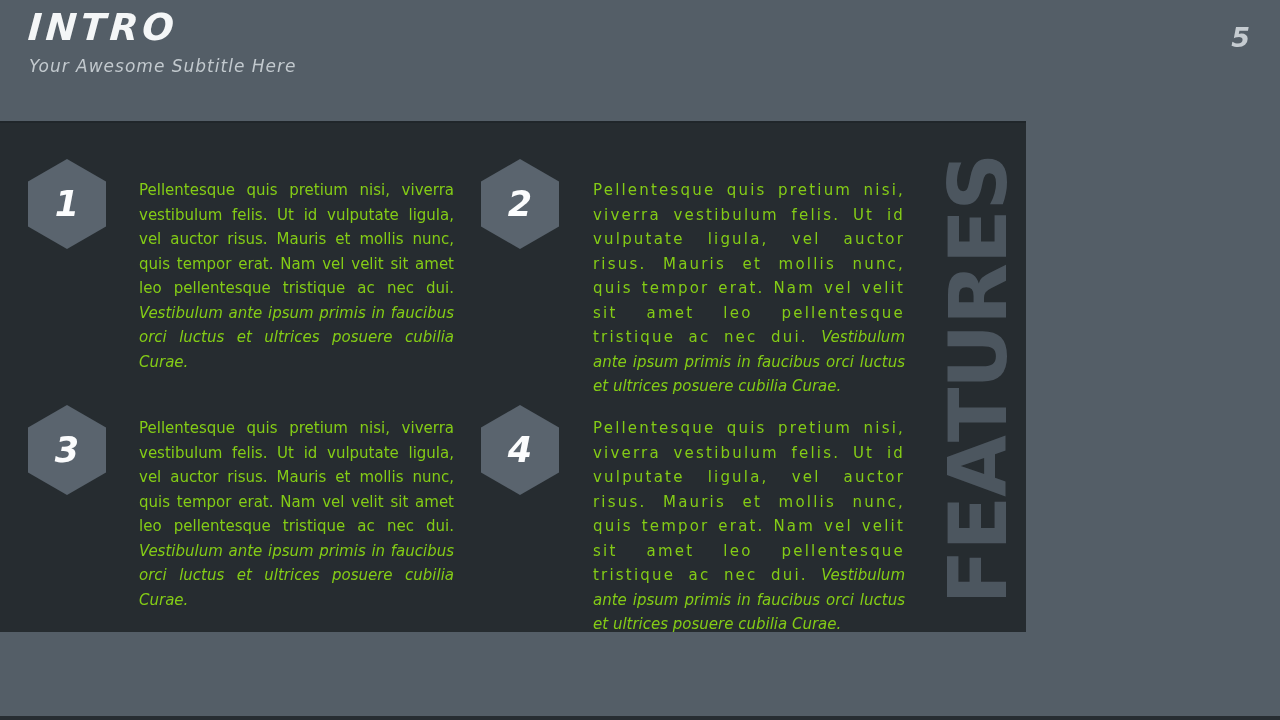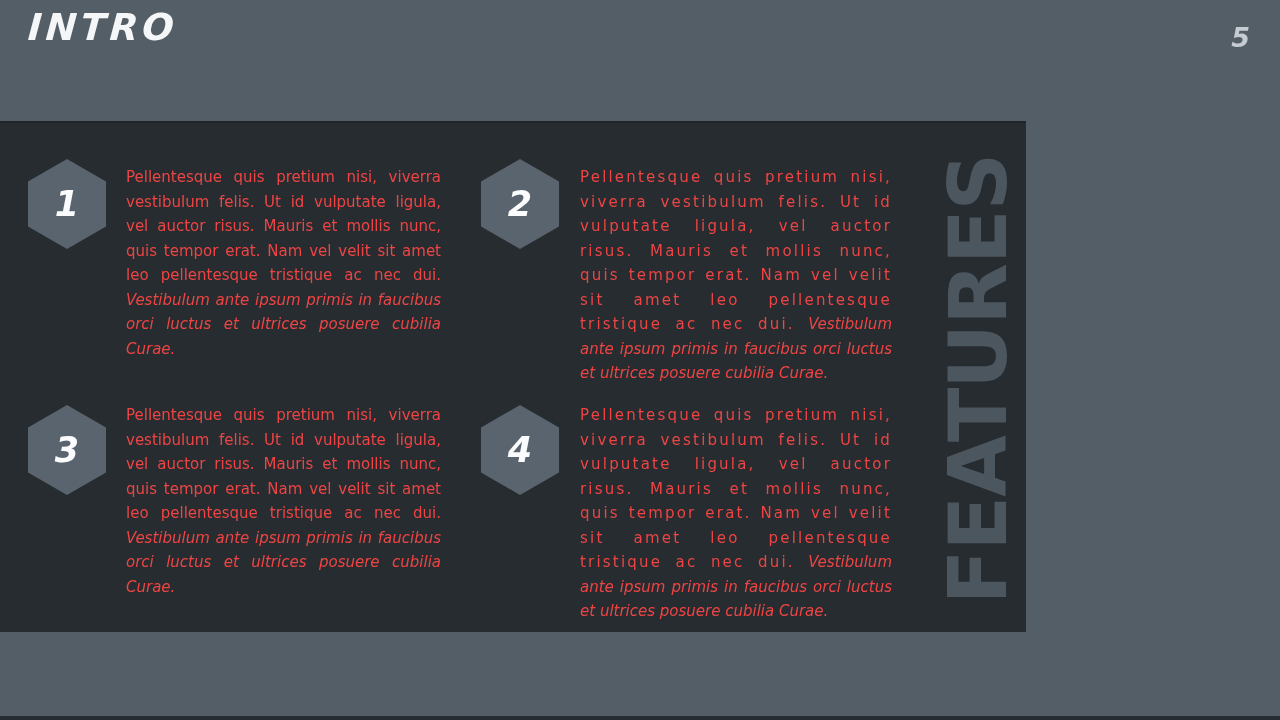--- a/index.html
+++ b/index.html
@@ -85,25 +85,25 @@
     color: #FBFCFD;
   }
   .hex-1 { left: 28px;  top: 36px;  }
   .hex-2 { left: 481px; top: 36px;  }
   .hex-3 { left: 28px;  top: 282px; }
   .hex-4 { left: 481px; top: 282px; }
 
   
   .txt {
     position: absolute;
-    margin: 0;
+    margin: 13px;
     font-size: 15px;
     line-height: 24.5px;
     text-align: justify;
-    color: #ef4444;
+    color: #84cc16;
   }
   .txt .accent { font-style: italic; }
   .txt-1 { left: 126px; top: 42px;  width: 315px; }
   .txt-2 { left: 580px; top: 42px;  width: 312px; }
   .txt-3 { left: 126px; top: 280px; width: 315px; }
   .txt-4 { left: 580px; top: 280px; width: 312px; }
   .wide .main { letter-spacing: 2.2px; word-spacing: 1px; }
 
   
   .vlabel-wrap {
@@ -133,20 +133,21 @@
     background: #272D32;
   }
 </style>
 </head>
 <body>
 
 <div class="slide">
 
   <div class="header">
     <h1 class="title">INTRO</h1>
+    <p class="subtitle">Your Awesome Subtitle Here</p>
     <div class="page-number">5</div>
   </div>
 
   <div class="panel">
 
     <div class="hex hex-1">
       <span>1</span>
     </div>
     <p class="txt txt-1"><span class="main">Pellentesque quis pretium nisi, viverra vestibulum felis. Ut id vulputate ligula, vel auctor risus. Mauris et mollis nunc, quis tempor erat. Nam vel velit sit amet leo pellentesque tristique ac nec dui. </span><span class="accent">Vestibulum ante ipsum primis in faucibus orci luctus et ultrices posuere cubilia Curae.</span></p>
 

